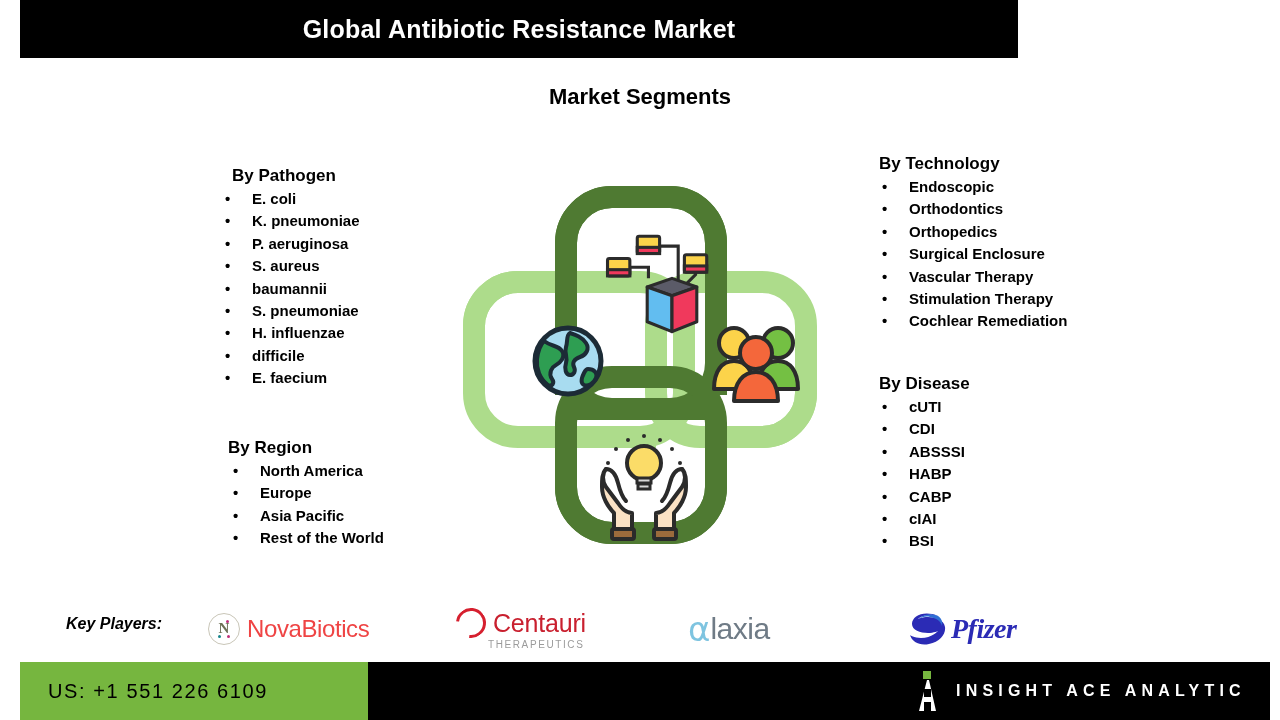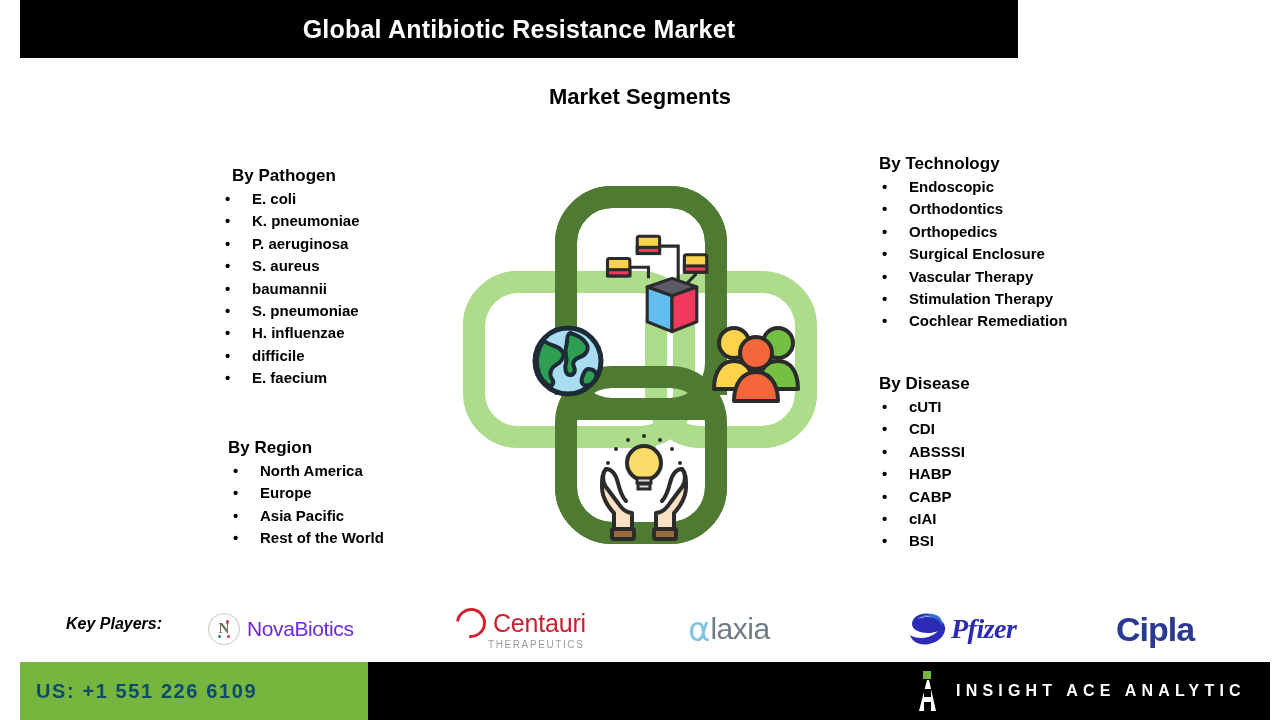--- a/index.html
+++ b/index.html
@@ -150,22 +150,22 @@
     font-family: "Liberation Serif", serif;
   }
   #logo-novabiotics .nb-dot {
     position: absolute;
     width: 3px; height: 3px; border-radius: 50%;
   }
   #logo-novabiotics .nb-dot.d1 { background: #c0307a; left: 17px; top: 6px; }
   #logo-novabiotics .nb-dot.d2 { background: #17868c; left: 9px; top: 21px; }
   #logo-novabiotics .nb-dot.d3 { background: #c0307a; left: 18px; top: 21px; }
   #logo-novabiotics .nb-text {
-    font-size: 21px;
-    color: #6d28d9;
+    font-size: 24px;
+    color: #ef4444;
     letter-spacing: -0.4px;
     white-space: nowrap;
   }
 
   
   #logo-centauri { left: 448px; flex-direction: column; align-items: flex-start; justify-content: center; }
   #logo-centauri .ct-top { display: flex; align-items: center; }
   #logo-centauri .ct-mark {
     width: 24px; height: 24px;
     border-radius: 50%;
@@ -241,24 +241,24 @@
     position: absolute;
     left: 20px;
     top: 662px;
     width: 348px;
     height: 58px;
     background: #76b63f;
     display: flex;
     align-items: center;
   }
   #footer-phone {
-    margin-left: 16px;
+    margin-left: 28px;
     font-size: 20px;
-    font-weight: bold;
-    color: #0c4a6e;
+    font-weight: normal;
+    color: #000000;
     letter-spacing: 1.6px;
     white-space: nowrap;
   }
   #footer-brand {
     position: absolute;
     left: 916px;
     top: 662px;
     height: 58px;
     display: flex;
     align-items: center;
@@ -482,23 +482,20 @@
   <div class="logo-slot" id="logo-pfizer">
     <div class="pf-mark">
       <svg width="40" height="34" viewBox="0 0 40 34" xmlns="http://www.w3.org/2000/svg">
         <path d="M 30 4 C 16 -2 4 4 4 12 C 4 18 12 21 20 21 C 26 21 30 19 30 19 C 30 19 24 26 13 26 C 6 26 2 23 2 23 C 4 30 12 34 21 32 C 32 30 38 22 37 15 C 36 8 28 5 20 5 C 14 5 10 7 10 7 C 10 7 16 2 25 3 Z" fill="#2b2bb5"></path>
         <path d="M 30 4 C 22 1 14 3 11 7 C 14 5 18 4 22 5 C 28 6 33 9 34 14 C 35 9 33 6 30 4 Z" fill="#2f6fd4"></path>
       </svg>
     </div>
     <div class="pf-text">Pfizer</div>
   </div>
 
-  <div class="logo-slot" id="logo-cipla">
-    <div class="cp-text">Cipla</div>
-  </div>
 
 </div>
 
 <div id="footer-black"></div>
 
 <div id="footer-green">
   <div id="footer-phone">US: +1 551 226 6109</div>
 </div>
 
 <div id="footer-brand">

